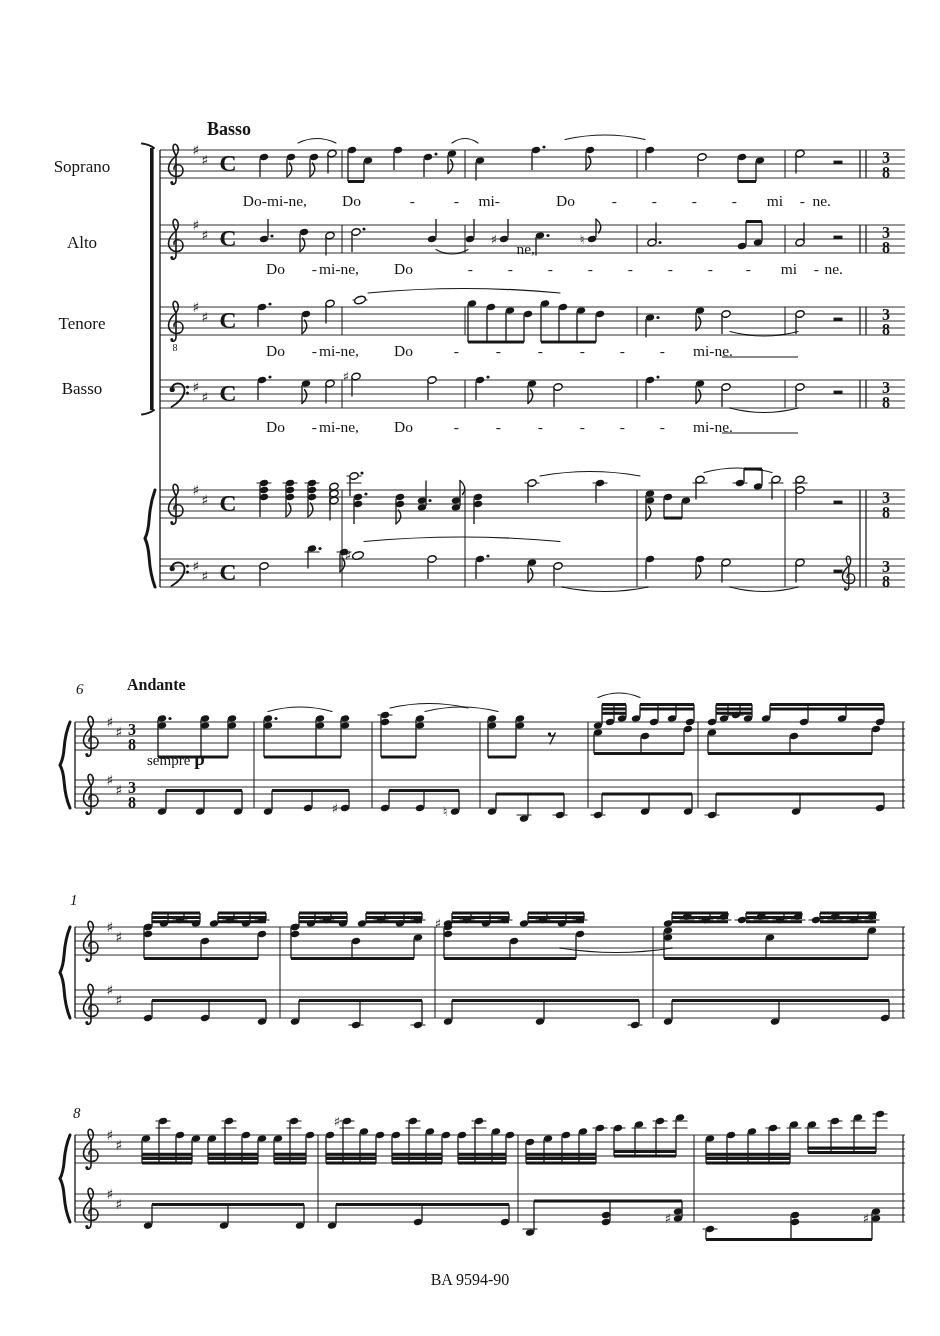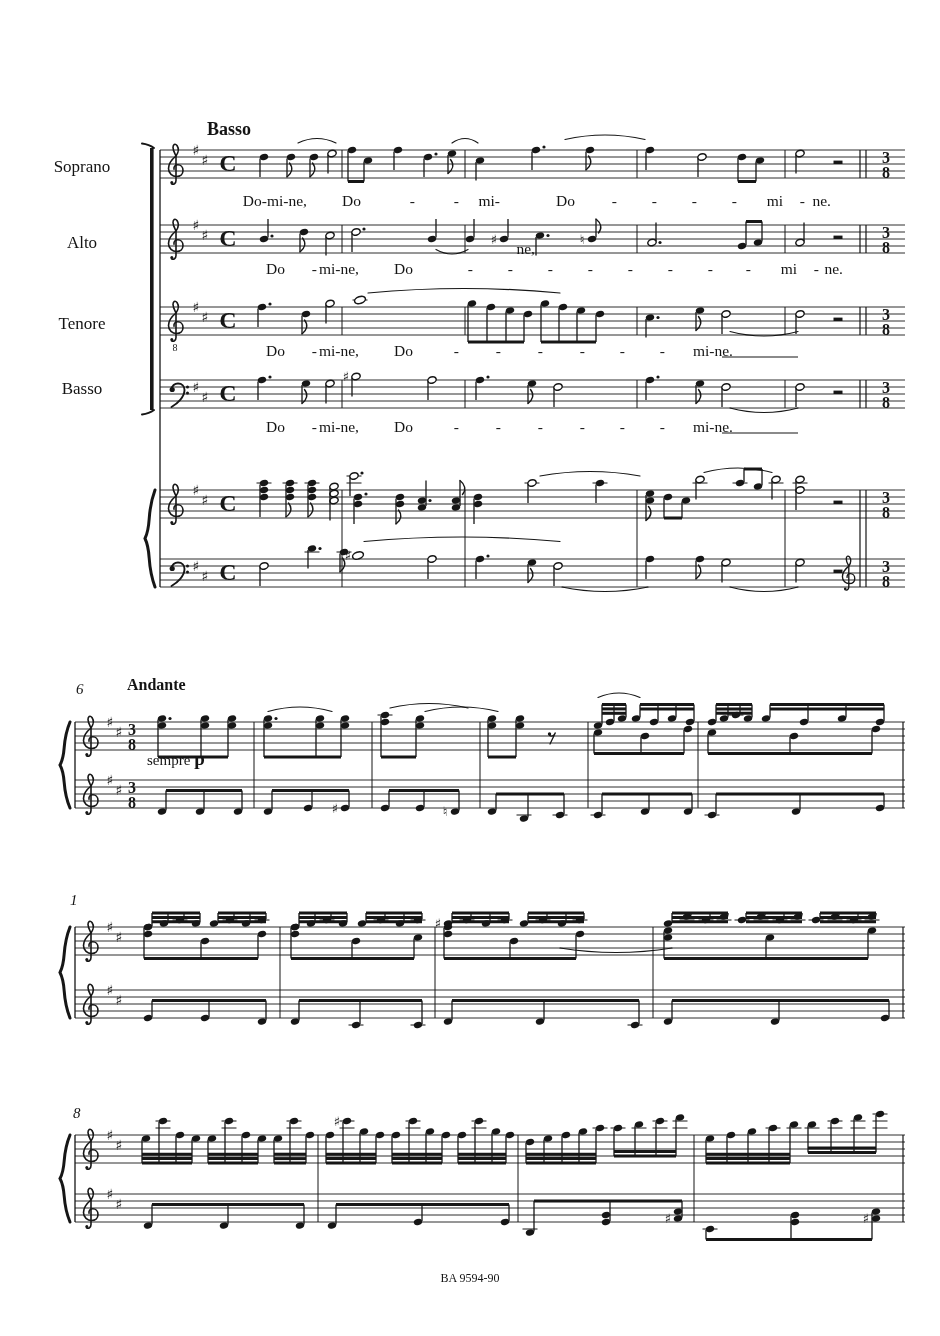--- a/index.html
+++ b/index.html
@@ -5,21 +5,21 @@
   html,body{margin:0;padding:0;background:#e8e8e8;}
   .page{position:relative;width:940px;height:1336px;background:#ffffff;overflow:hidden;
         font-family:"Liberation Serif",serif;color:#141414;}
   .t-title{position:absolute;left:154px;top:74px;font-size:28px;letter-spacing:.2px;}
   .t-grave{position:absolute;left:207px;top:119px;font-size:18px;font-weight:bold;}
   .t-andante{position:absolute;left:127px;top:676px;font-size:16px;font-weight:bold;}
   .vlabel{position:absolute;left:18px;width:128px;text-align:center;font-size:17px;}
   .mnum{position:absolute;font-style:italic;font-size:15px;}
   .dyn{position:absolute;left:147px;top:748px;font-size:15px;}
   .dyn .pp{font-weight:bold;font-size:19px;padding-left:4px;}
-  .footer{position:absolute;left:0;top:1271px;width:940px;text-align:center;font-size:12px;}
+  .footer{position:absolute;left:0;top:1271px;width:940px;text-align:center;font-size:16px;}
   .lyric{position:absolute;width:90px;margin-left:-45px;text-align:right;font-size:15.5px;white-space:nowrap;}
   svg{position:absolute;left:0;top:0;}
 </style>
 </head>
 <body>
 
 <div class="page">
   <svg id="music" width="940" height="1336">
       <line x1="160" y1="150" x2="905" y2="150" stroke="#161616" stroke-width="0.9"></line>
       <line x1="160" y1="157" x2="905" y2="157" stroke="#161616" stroke-width="0.9"></line>

